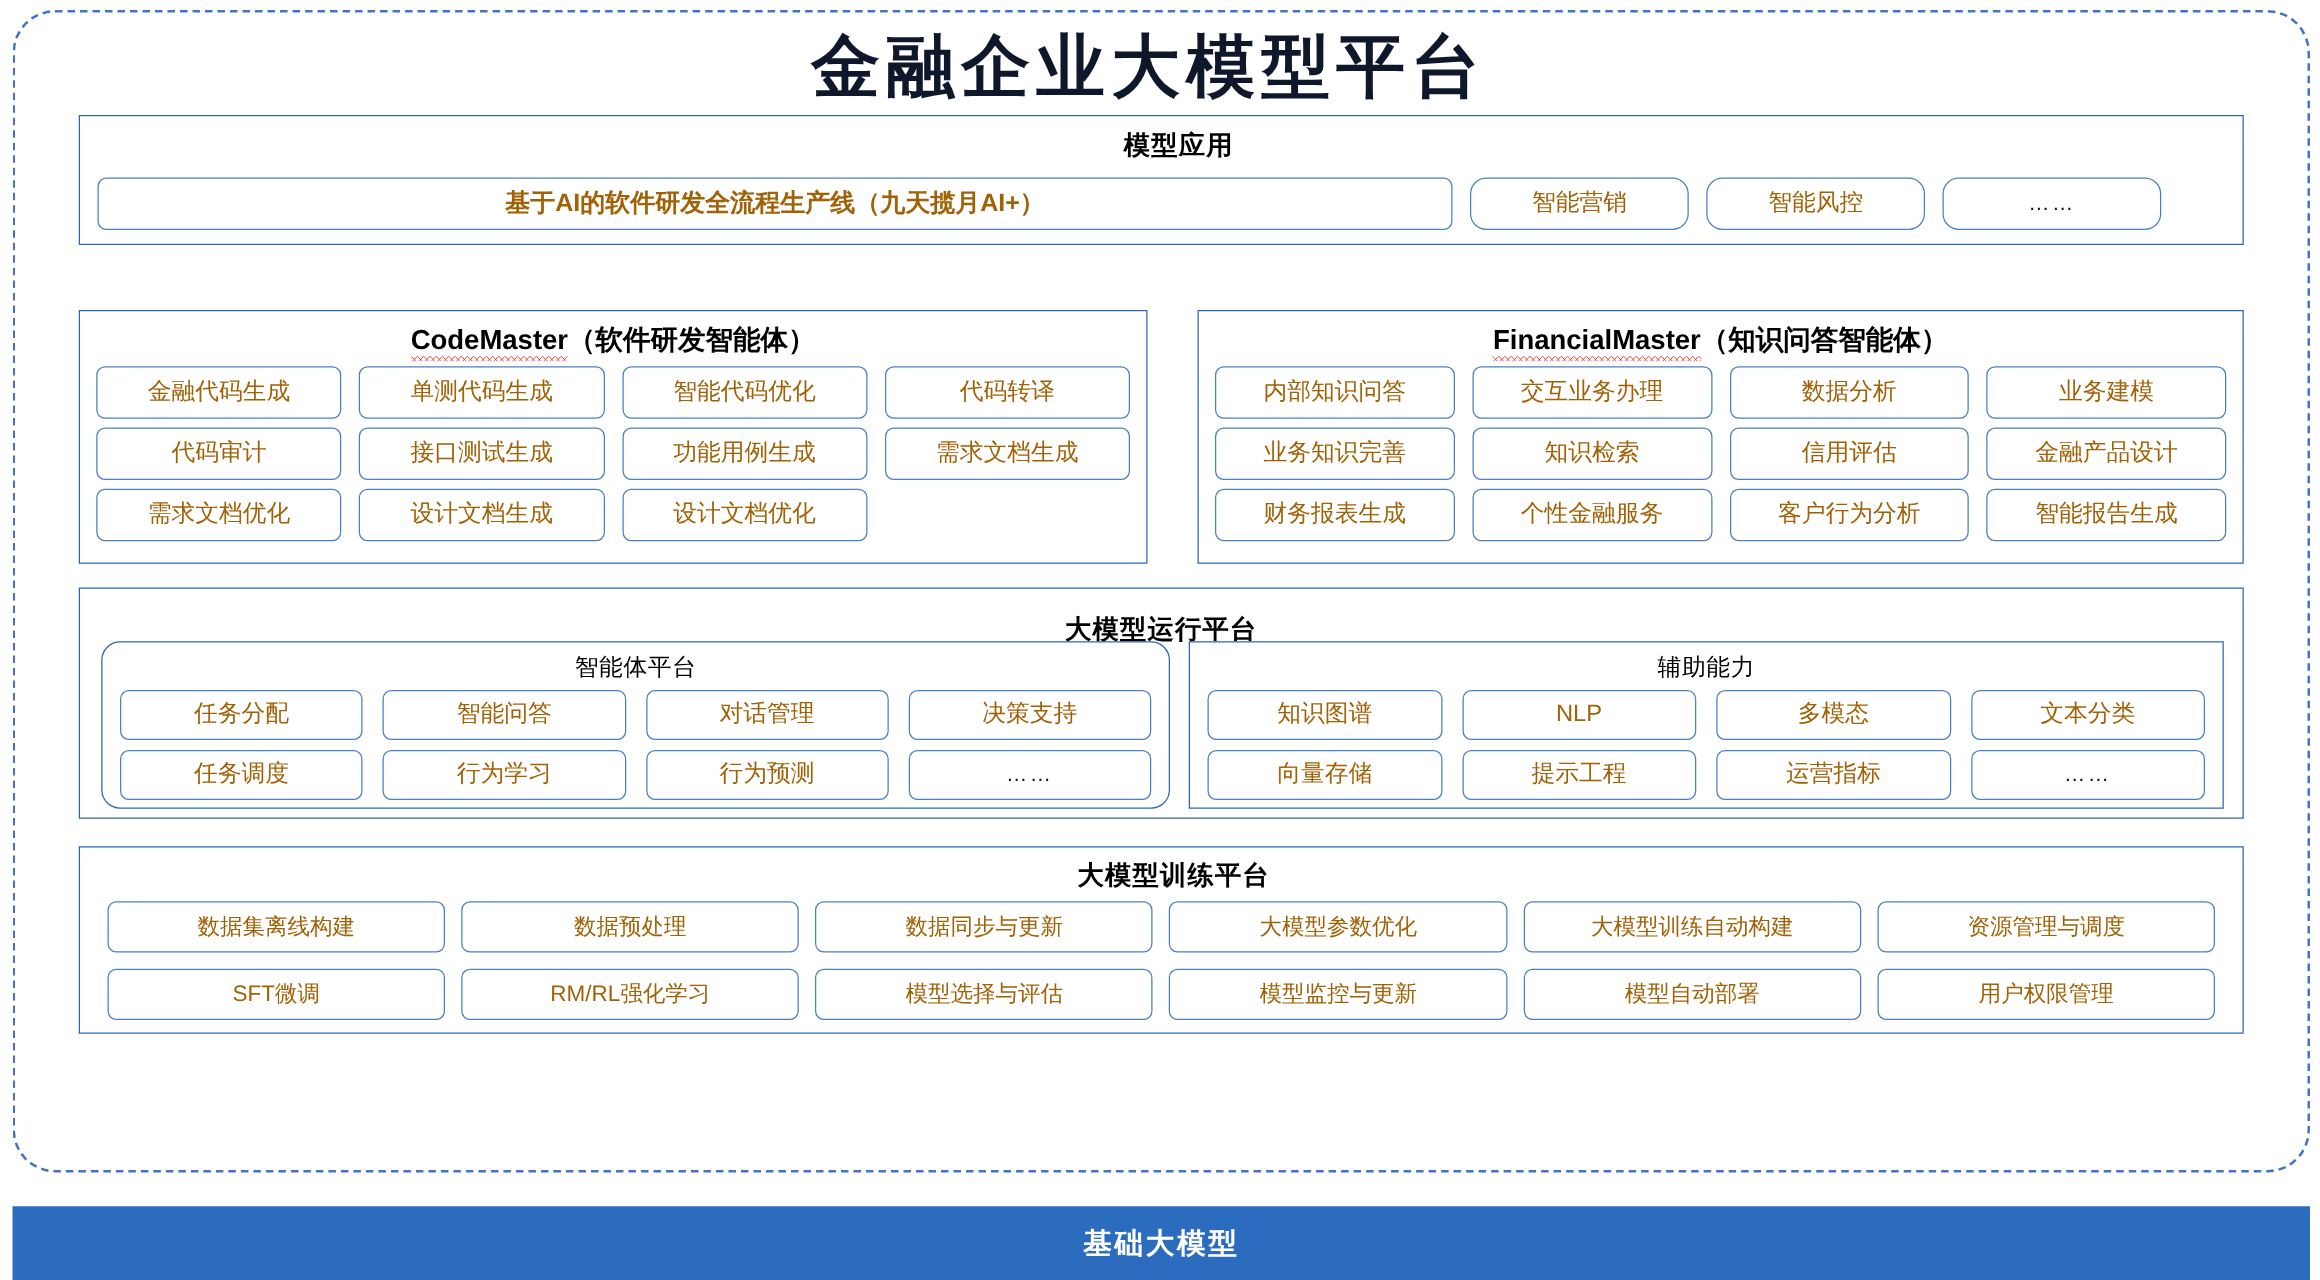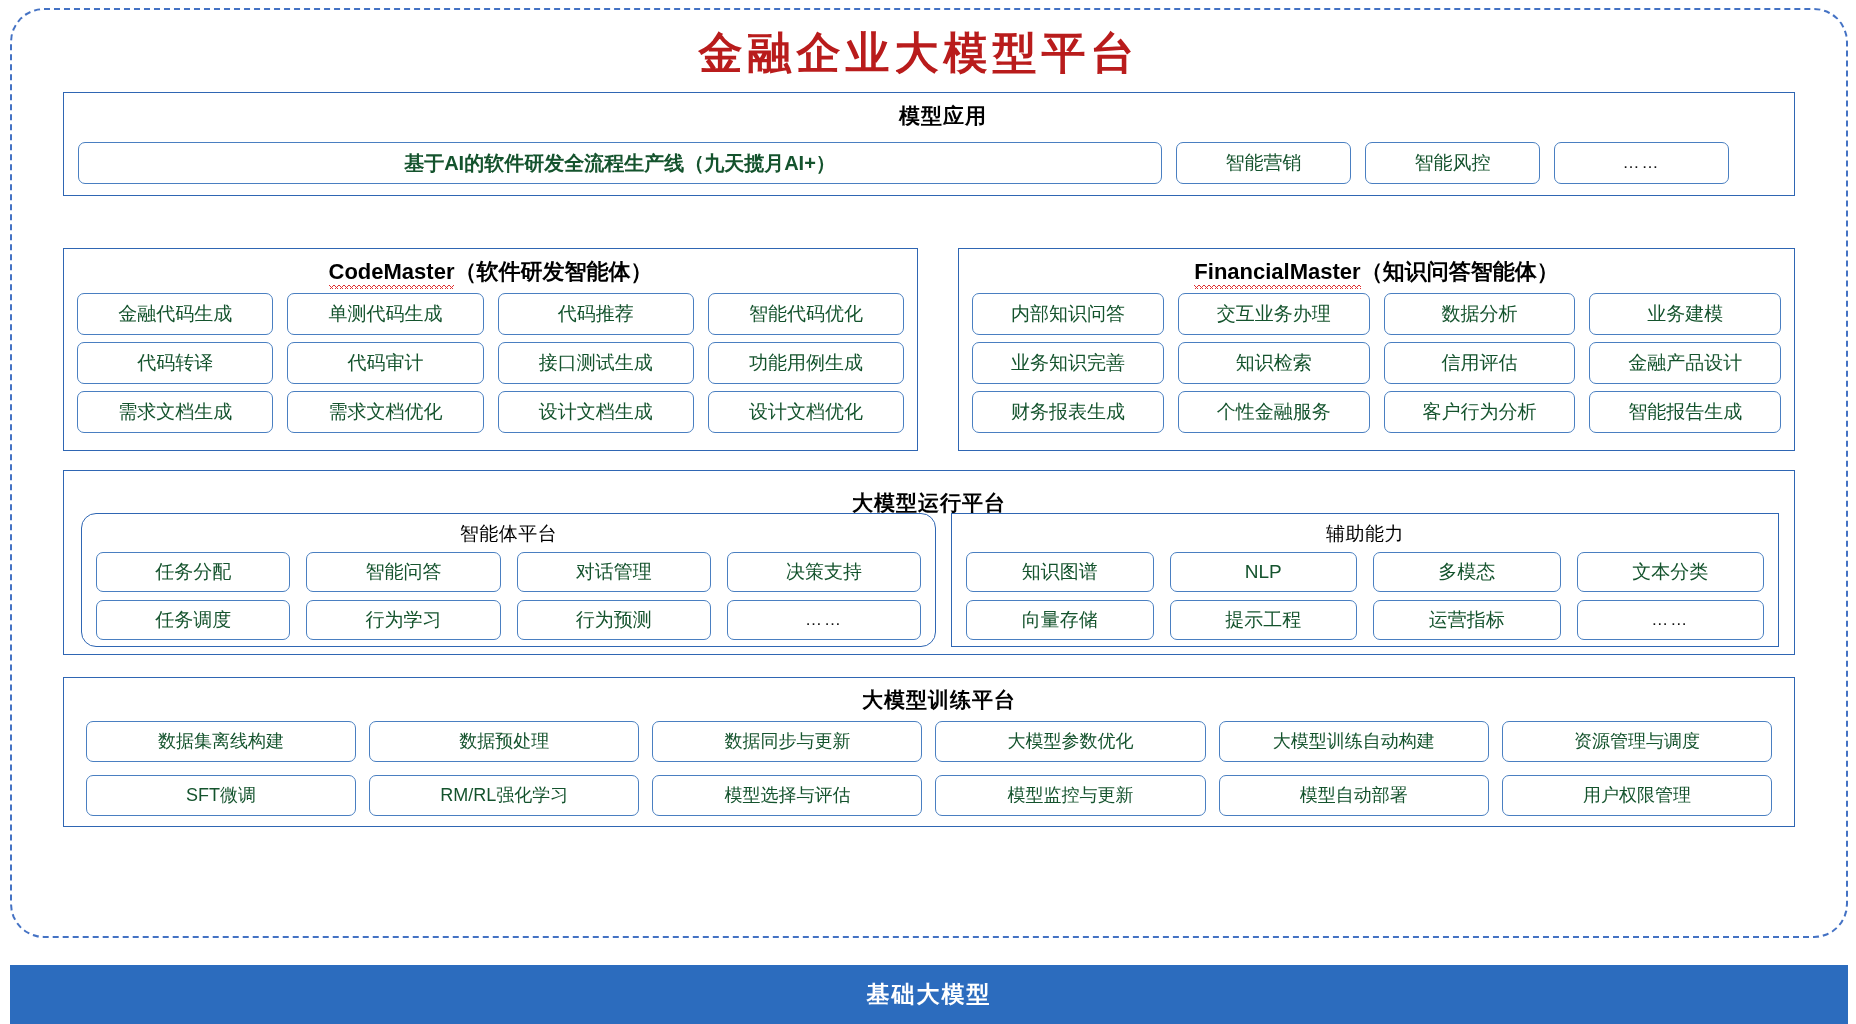--- a/index.html
+++ b/index.html
@@ -32,24 +32,24 @@
   }
 
   
   .main-title {
     position: absolute;
     left: 0;
     top: 26px;
     width: 1838px;
     text-align: center;
     font-family: "Liberation Serif", "DejaVu Serif", serif;
-    font-size: 44px;
+    font-size: 55px;
     font-weight: 700;
     letter-spacing: 5px;
-    color: #b91c1c;
+    color: #0f172a;
     line-height: 56px;
   }
 
   
   .panel {
     position: absolute;
     border: 1.6px solid #2f66b3;
     background: #ffffff;
   }
 
@@ -71,21 +71,21 @@
 
   
   .pill {
     border: 1.4px solid #4a7fc1;
     border-radius: 7px;
     background: #ffffff;
     display: flex;
     align-items: center;
     justify-content: center;
     font-size: 19px;
-    color: #14532d;
+    color: #a16207;
     text-align: center;
     line-height: 1.1;
     white-space: nowrap;
   }
 
   .pill.bold {
     font-weight: 700;
     font-size: 20px;
   }
 
@@ -101,21 +101,21 @@
   .app-row {
     position: absolute;
     left: 14px;
     top: 49px;
     width: 1704px;
     height: 42px;
     display: flex;
     gap: 14px;
   }
   .app-row .pill.wide { flex: 0 0 1084px; }
-  .app-row .pill.small { flex: 0 0 175px; }
+  .app-row .pill.small { flex: 0 0 175px; border-radius: 13px; }
 
   
   #sec-code { left: 63px; top: 248px; width: 855px; height: 203px; }
   #sec-fin  { left: 958px; top: 248px; width: 837px; height: 203px; }
 
   .agent-title {
     text-align: center;
     font-size: 22px;
     font-weight: 700;
     margin-top: 8px;
@@ -234,21 +234,20 @@
     </div>
   </div>
 
   <div class="panel" id="sec-code">
     <div class="agent-title">
       <span class="latin">CodeMaster</span><span>（软件研发智能体）</span>
     </div>
     <div class="grid4">
       <div class="pill">金融代码生成</div>
       <div class="pill">单测代码生成</div>
-      <div class="pill">代码推荐</div>
       <div class="pill">智能代码优化</div>
       <div class="pill">代码转译</div>
       <div class="pill">代码审计</div>
       <div class="pill">接口测试生成</div>
       <div class="pill">功能用例生成</div>
       <div class="pill">需求文档生成</div>
       <div class="pill">需求文档优化</div>
       <div class="pill">设计文档生成</div>
       <div class="pill">设计文档优化</div>
     </div>

